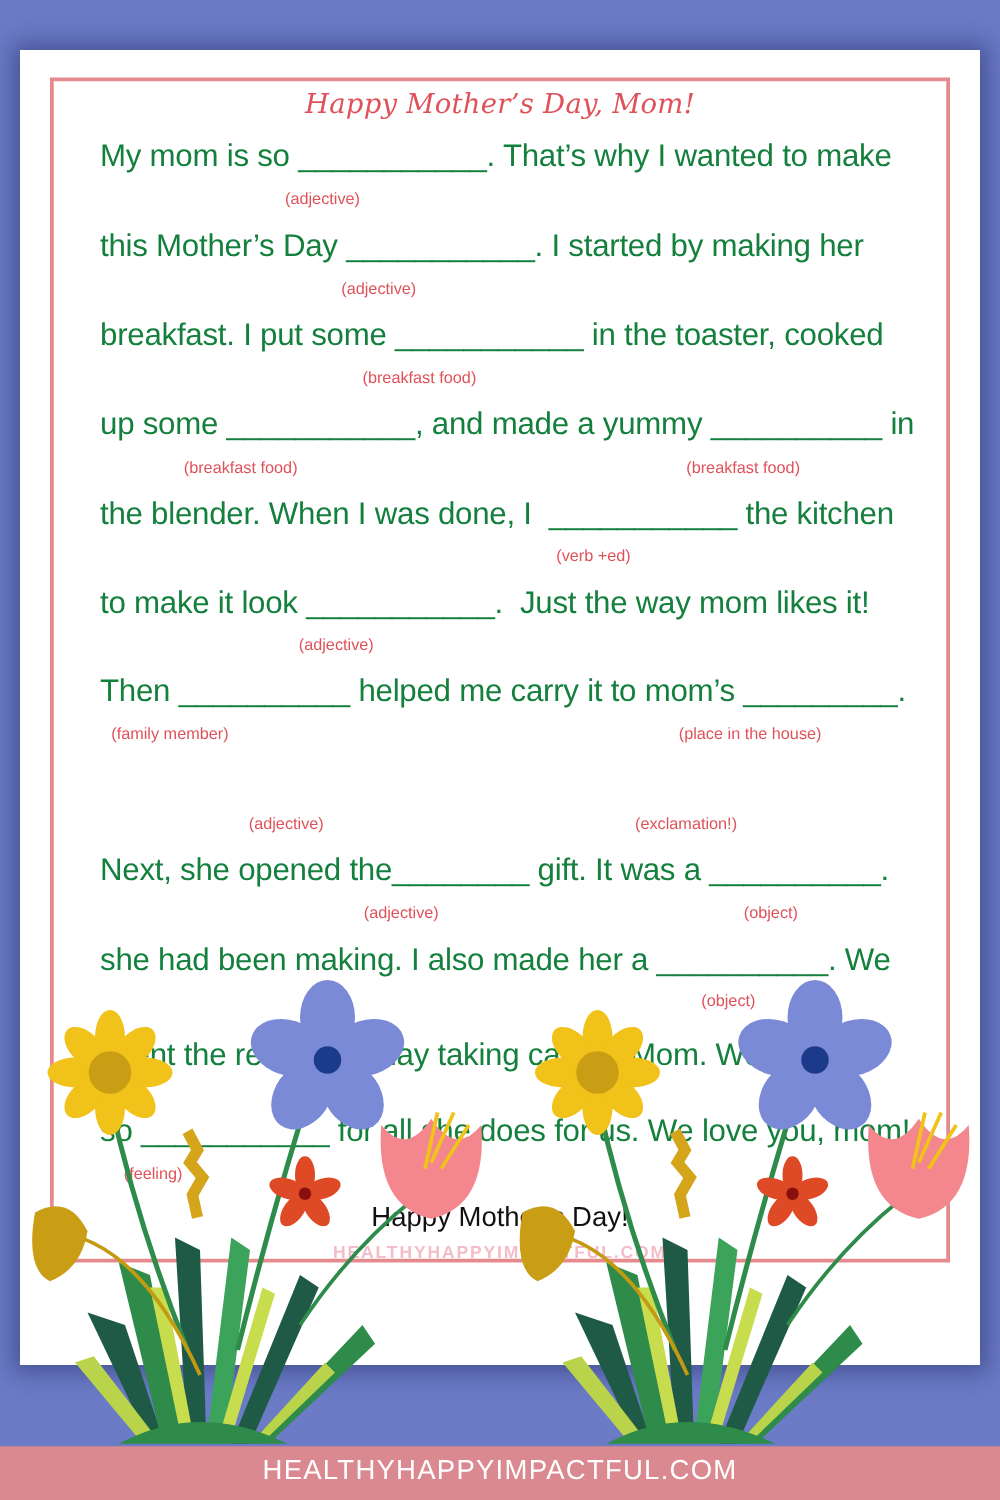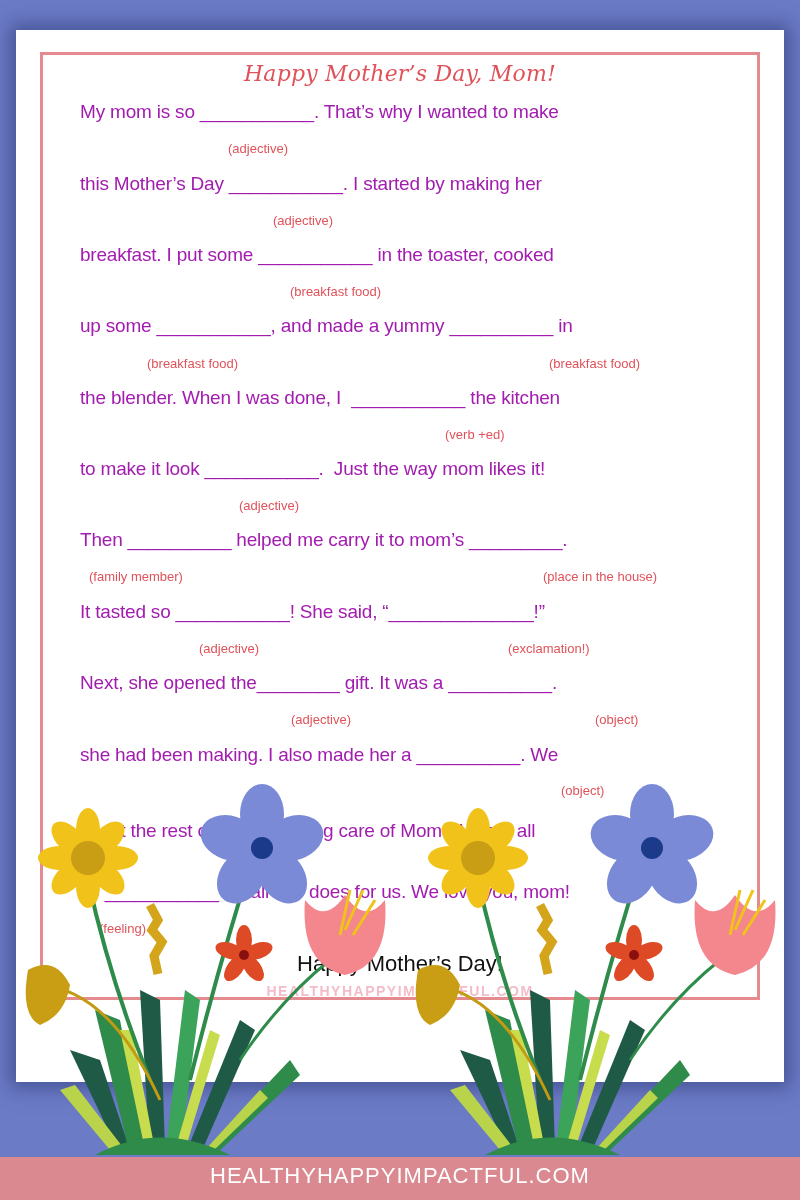--- a/index.html
+++ b/index.html
@@ -3,35 +3,35 @@
 <meta charset="utf-8">
 <style>
   * { margin: 0; padding: 0; box-sizing: border-box; }
   html, body { width: 800px; height: 1200px; overflow: hidden; }
   body {
     position: relative;
     background: #6b7bc6;
     font-family: "Liberation Sans", "DejaVu Sans", sans-serif;
   }
   .page {
-    position: absolute; left: 16px; top: 30px; width: 768px; height: 1052px;
+    position: absolute; left: 16px; top: 40px; width: 768px; height: 1052px;
     background: #ffffff;
     box-shadow: 0 0 18px 6px rgba(40, 50, 110, 0.55);
   }
   .frame {
     position: absolute; left: 24px; top: 22px; width: 720px; height: 948px;
     border: 3px solid #e58b8f;
   }
   .title {
     position: absolute; left: 0; right: 0; top: 6px; text-align: center;
     font-family: "DejaVu Serif", serif; font-style: italic;
     color: #e0525a; font-size: 22px; letter-spacing: 0.2px;
   }
   .line {
-    position: absolute; left: 37px; font-size: 19px; color: #a21caf;
+    position: absolute; left: 37px; font-size: 25px; color: #15803d;
     white-space: pre; letter-spacing: -0.2px;
   }
   .hint {
     position: absolute; font-size: 13px; color: #e0525a; white-space: pre;
   }
   .closing {
     position: absolute; left: 0; right: 0; text-align: center; font-size: 22px; color: #111;
   }
   .watermark {
     position: absolute; left: 0; right: 0; text-align: center;
@@ -69,21 +69,20 @@
     <div class="line" style="top:332px">the blender. When I was done, I  ___________ the kitchen</div>
     <div class="hint" style="top:372px;left:402px">(verb +ed)</div>
 
     <div class="line" style="top:403px">to make it look ___________.  Just the way mom likes it!</div>
     <div class="hint" style="top:443px;left:196px">(adjective)</div>
 
     <div class="line" style="top:474px">Then __________ helped me carry it to mom’s _________.</div>
     <div class="hint" style="top:514px;left:46px">(family member)</div>
     <div class="hint" style="top:514px;left:500px">(place in the house)</div>
 
-    <div class="line" style="top:546px">It tasted so ___________! She said, “______________!”</div>
     <div class="hint" style="top:586px;left:156px">(adjective)</div>
     <div class="hint" style="top:586px;left:465px">(exclamation!)</div>
 
     <div class="line" style="top:617px">Next, she opened the________ gift. It was a __________.</div>
     <div class="hint" style="top:657px;left:248px">(adjective)</div>
     <div class="hint" style="top:657px;left:552px">(object)</div>
 
     <div class="line" style="top:689px">she had been making. I also made her a __________. We</div>
     <div class="hint" style="top:728px;left:518px">(object)</div>
 

